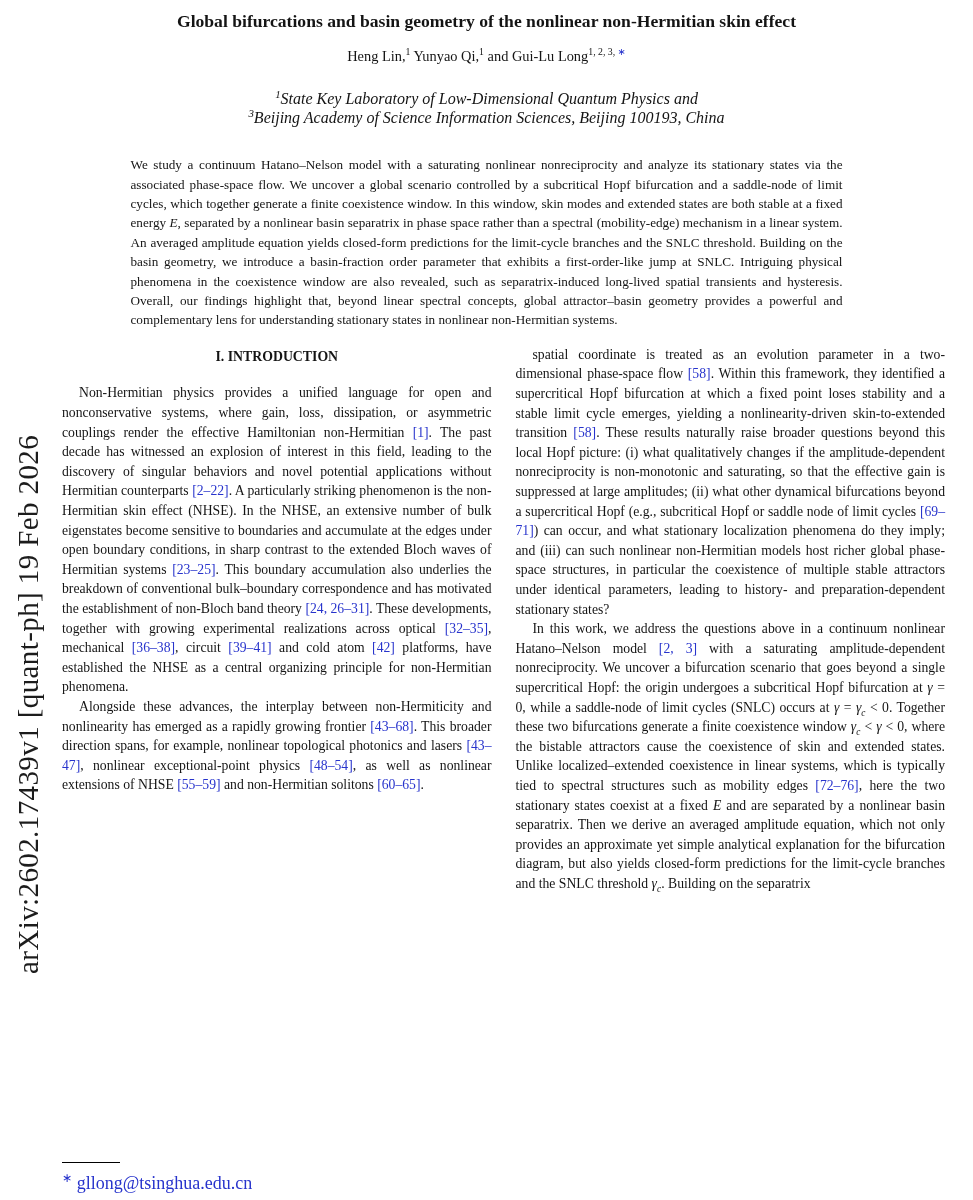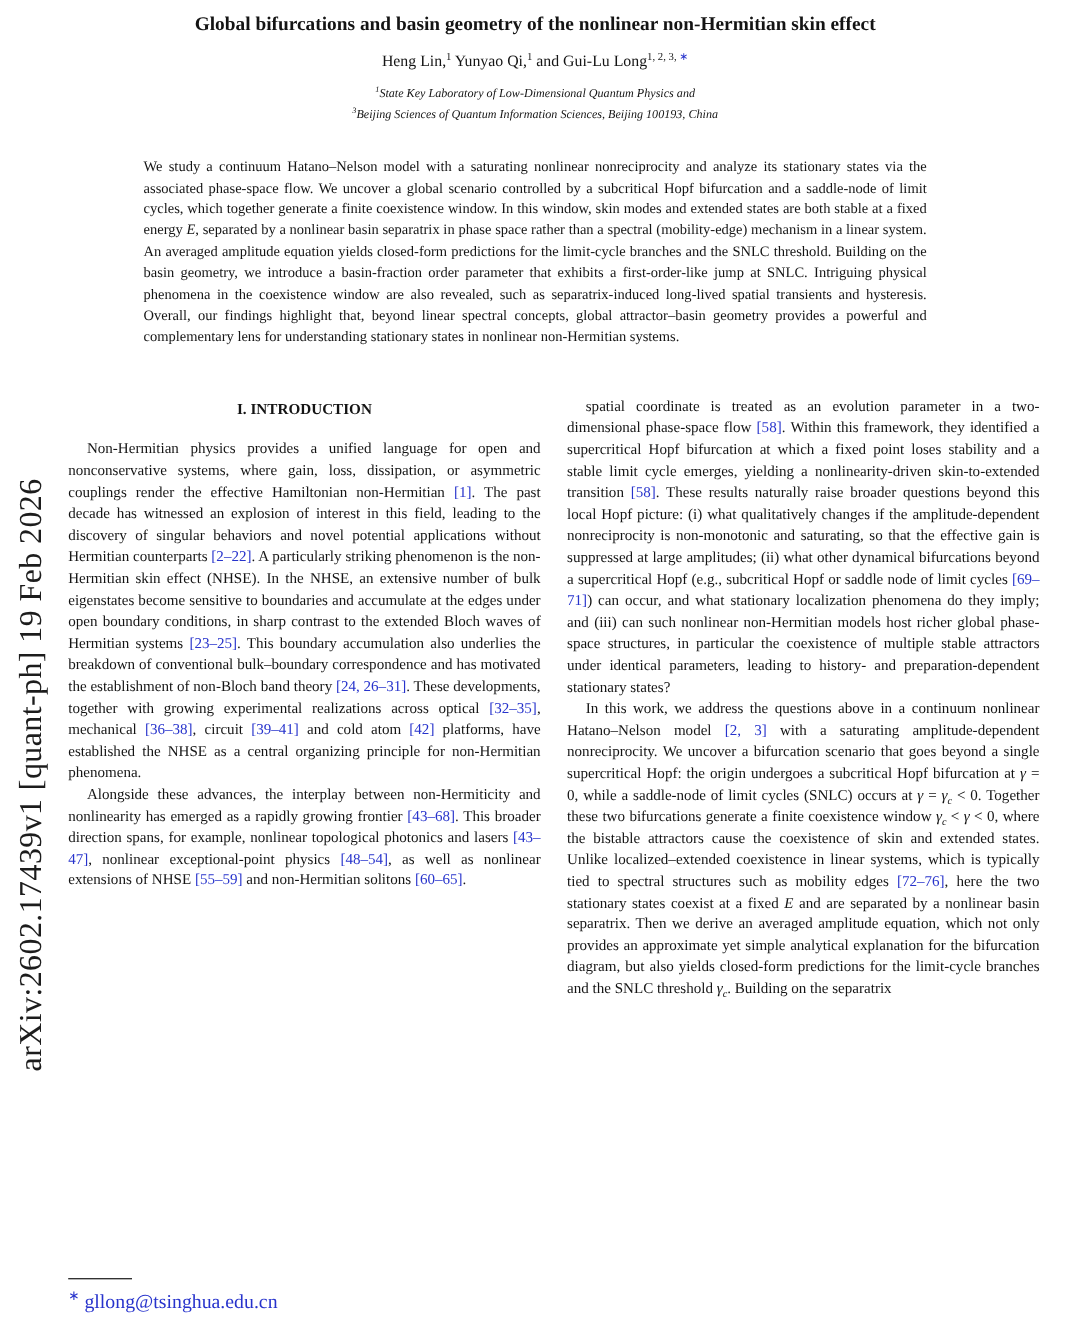--- a/index.html
+++ b/index.html
@@ -27,37 +27,37 @@
   }
   .header { text-align: center; padding-top: 10px; }
   .title {
     font-size: 17.6px;
     font-weight: bold;
     line-height: 23px;
     text-align: center;
   }
   .authors { margin-top: 15px; font-size: 14.4px; text-align: center; }
   .affiliations {
-    margin-top: 11px;
+    margin-top: 25px;
     font-style: italic;
-    font-size: 11px;
+    font-size: 16px;
     line-height: 18.6px;
   }
   .abstract {
     width: 712px;
     margin: 28px auto 0;
     text-align: justify;
     font-size: 13.2px;
     line-height: 19.4px;
   }
   .columns {
     display: flex;
     gap: 24px;
     padding: 0 28px 0 62px;
-    margin-top: 44px;
+    margin-top: 15px;
   }
   .col {
     flex: 1;
     min-width: 0;
     text-align: justify;
     font-size: 13.7px;
     line-height: 19.6px;
   }
   .section-heading {
     text-align: center;
@@ -89,21 +89,21 @@
 
 <div class="page">
 
   <div class="arxiv-stamp">arXiv:2602.17439v1 [quant-ph] 19 Feb 2026</div>
 
   <div class="header">
     <div class="title">Global bifurcations and basin geometry of the nonlinear non-Hermitian skin effect</div>
     <div class="authors"><span class="seg seg-t">Heng Lin,</span><span class="seg seg-sup">1</span><span class="seg seg-t"> Yunyao Qi,</span><span class="seg seg-sup">1</span><span class="seg seg-t"> and Gui-Lu Long</span><span class="seg seg-sup">1, 2, 3, </span><span class="seg seg-suplink">∗</span></div>
     <div class="affiliations">
       <div><span class="seg seg-sup">1</span><span class="seg seg-t">State Key Laboratory of Low-Dimensional Quantum Physics and</span></div>
-      <div><span class="seg seg-sup">3</span><span class="seg seg-t">Beijing Sciences of Quantum Information Sciences, Beijing 100193, China</span></div>
+      <div><span class="seg seg-sup">3</span><span class="seg seg-t">Beijing Academy of Science Information Sciences, Beijing 100193, China</span></div>
     </div>
   </div>
 
   <div class="abstract"><span class="seg seg-t">We study a continuum Hatano–Nelson model with a saturating nonlinear nonreciprocity and analyze its stationary states via the associated phase-space flow. We uncover a global scenario controlled by a subcritical Hopf bifurcation and a saddle-node of limit cycles, which together generate a finite coexistence window. In this window, skin modes and extended states are both stable at a fixed energy </span><span class="seg seg-m">E</span><span class="seg seg-t">, separated by a nonlinear basin separatrix in phase space rather than a spectral (mobility-edge) mechanism in a linear system. An averaged amplitude equation yields closed-form predictions for the limit-cycle branches and the SNLC threshold. Building on the basin geometry, we introduce a basin-fraction order parameter that exhibits a first-order-like jump at SNLC. Intriguing physical phenomena in the coexistence window are also revealed, such as separatrix-induced long-lived spatial transients and hysteresis. Overall, our findings highlight that, beyond linear spectral concepts, global attractor–basin geometry provides a powerful and complementary lens for understanding stationary states in nonlinear non-Hermitian systems.</span></div>
 
   <div class="columns">
     <div class="col">
       <div class="section-heading">I. INTRODUCTION</div>
       <p><span class="seg seg-t">Non-Hermitian physics provides a unified language for open and nonconservative systems, where gain, loss, dissipation, or asymmetric couplings render the effective Hamiltonian non-Hermitian </span><span class="seg seg-c">[1]</span><span class="seg seg-t">. The past decade has witnessed an explosion of interest in this field, leading to the discovery of singular behaviors and novel potential applications without Hermitian counterparts </span><span class="seg seg-c">[2–22]</span><span class="seg seg-t">. A particularly striking phenomenon is the non-Hermitian skin effect (NHSE). In the NHSE, an extensive number of bulk eigenstates become sensitive to boundaries and accumulate at the edges under open boundary conditions, in sharp contrast to the extended Bloch waves of Hermitian systems </span><span class="seg seg-c">[23–25]</span><span class="seg seg-t">. This boundary accumulation also underlies the breakdown of conventional bulk–boundary correspondence and has motivated the establishment of non-Bloch band theory </span><span class="seg seg-c">[24, 26–31]</span><span class="seg seg-t">. These developments, together with growing experimental realizations across optical </span><span class="seg seg-c">[32–35]</span><span class="seg seg-t">, mechanical </span><span class="seg seg-c">[36–38]</span><span class="seg seg-t">, circuit </span><span class="seg seg-c">[39–41]</span><span class="seg seg-t"> and cold atom </span><span class="seg seg-c">[42]</span><span class="seg seg-t"> platforms, have established the NHSE as a central organizing principle for non-Hermitian phenomena.</span></p>
       <p><span class="seg seg-t">Alongside these advances, the interplay between non-Hermiticity and nonlinearity has emerged as a rapidly growing frontier </span><span class="seg seg-c">[43–68]</span><span class="seg seg-t">. This broader direction spans, for example, nonlinear topological photonics and lasers </span><span class="seg seg-c">[43–47]</span><span class="seg seg-t">, nonlinear exceptional-point physics </span><span class="seg seg-c">[48–54]</span><span class="seg seg-t">, as well as nonlinear extensions of NHSE </span><span class="seg seg-c">[55–59]</span><span class="seg seg-t"> and non-Hermitian solitons </span><span class="seg seg-c">[60–65]</span><span class="seg seg-t">.</span></p>

